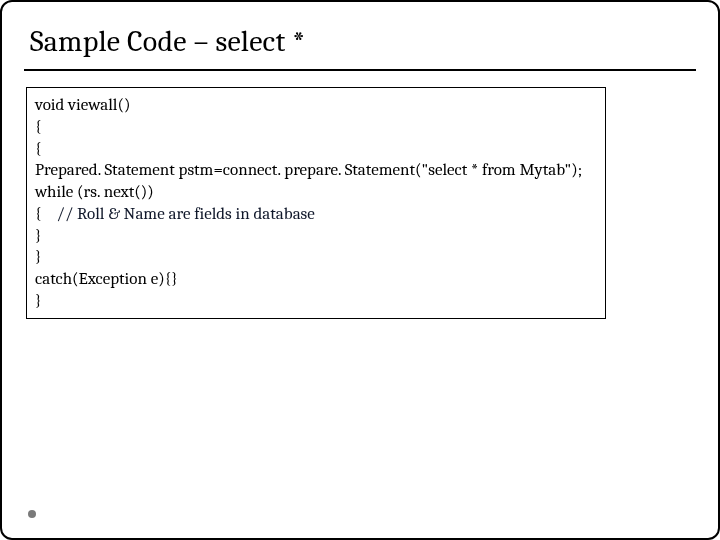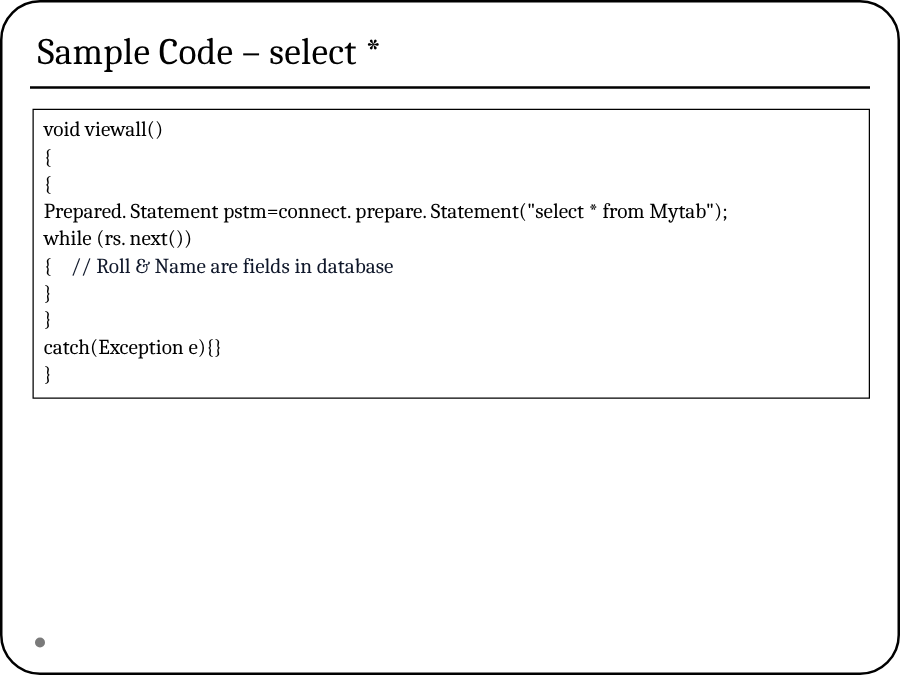--- a/index.html
+++ b/index.html
@@ -3,40 +3,40 @@
 <meta charset="utf-8">
 <style>
   * { margin: 0; padding: 0; box-sizing: border-box; }
   html, body { width: 720px; height: 540px; background: #ffffff; font-family: Cambria, Georgia, "Times New Roman", serif; }
   .slide {
     position: relative;
     width: 720px;
     height: 540px;
     background: #ffffff;
     border: 2px solid #000;
-    border-radius: 32px;
+    border-radius: 12px;
     padding: 18px 22px 22px 22px;
   }
   .title {
     font-size: 30px;
     font-weight: 400;
     color: #000;
     margin: 4px 0 10px 6px;
     letter-spacing: 0.2px;
   }
   .rule {
     border: none;
     border-top: 2px solid #000;
     margin: 6px 0 16px 0;
     width: 100%;
   }
   .codebox {
     border: 1px solid #000;
     padding: 6px 8px 6px 8px;
-    width: 670px;
+    width: 580px;
     margin-left: 2px;
     font-size: 17px;
     line-height: 1.28;
     color: #000;
   }
   .codebox .line { white-space: pre-wrap; }
   .comment { color: #0f172a; }
   .dot {
     position: absolute;
     left: 26px;

